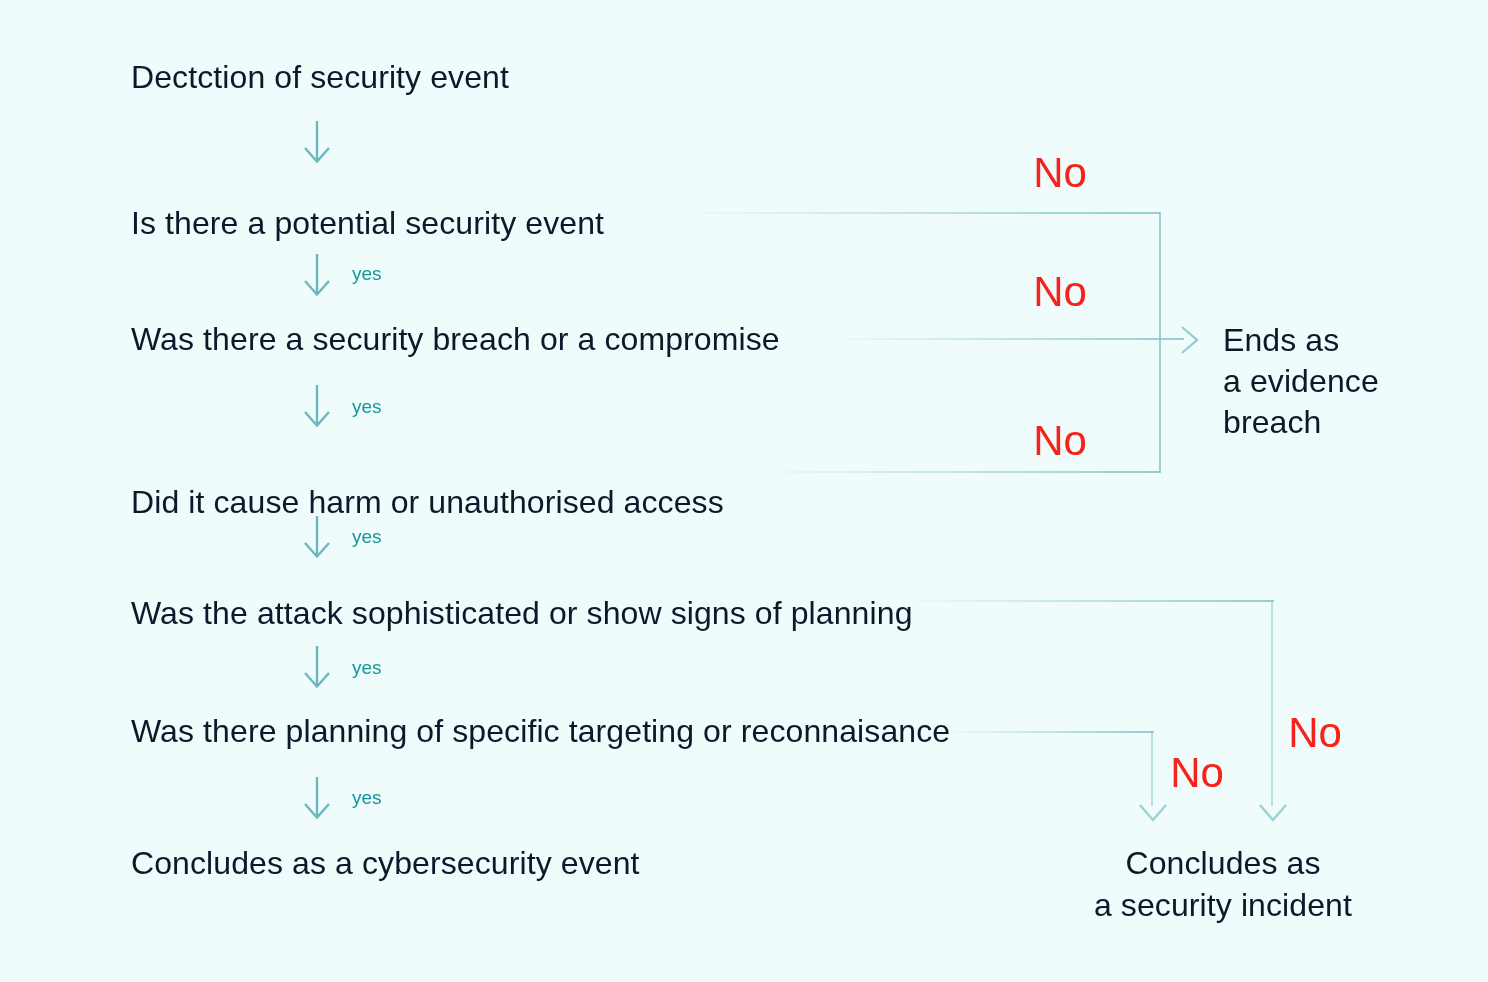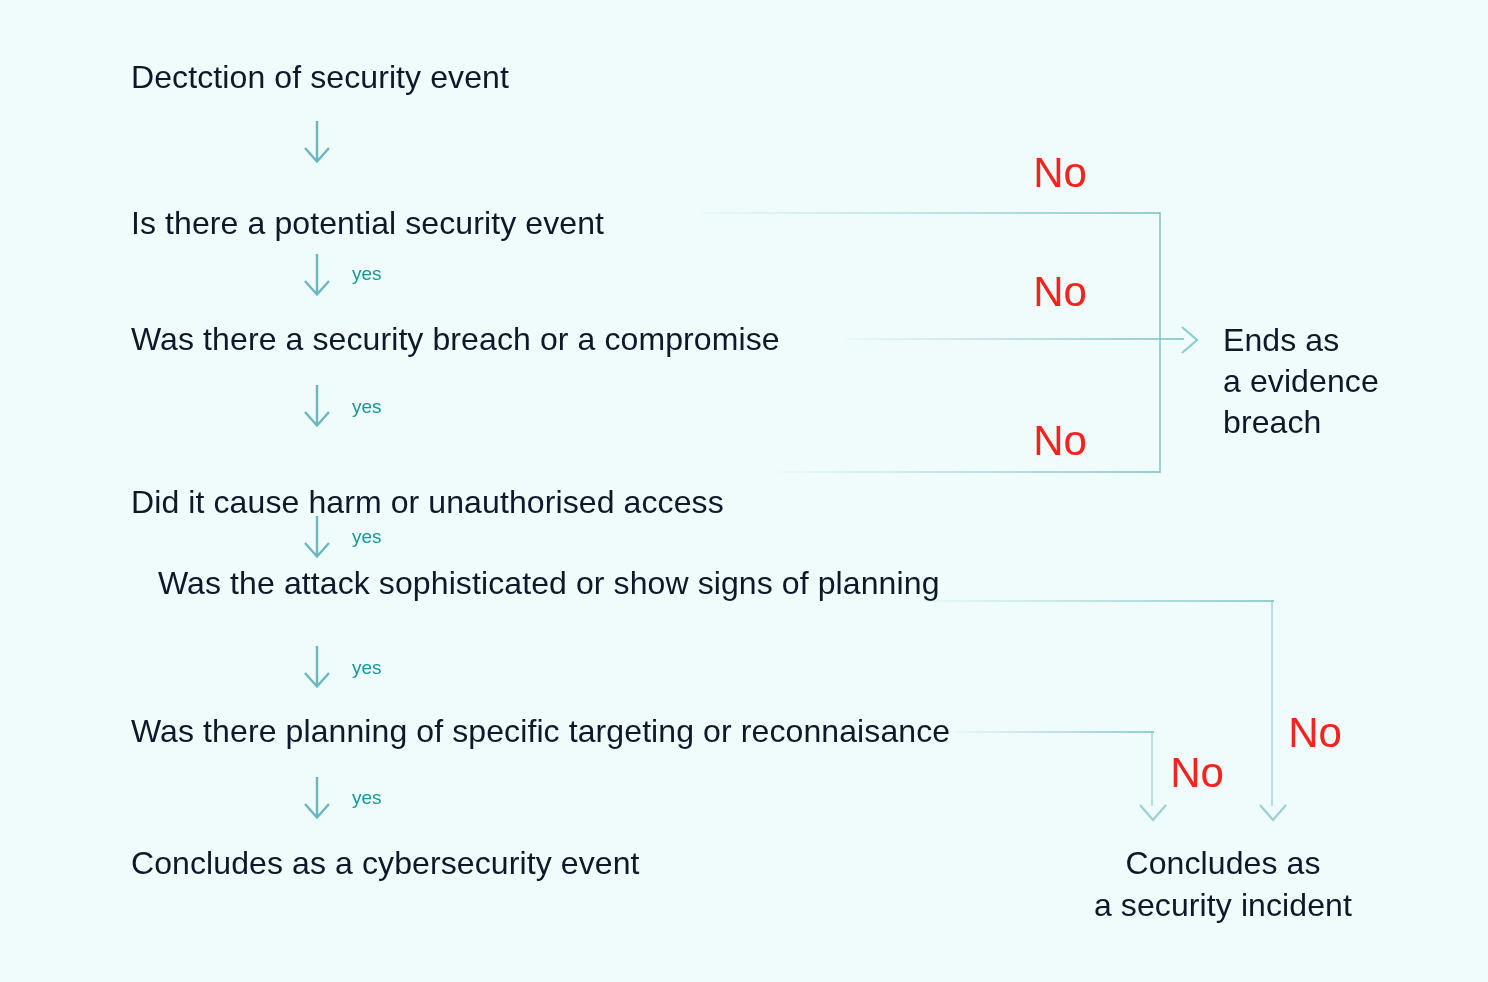--- a/index.html
+++ b/index.html
@@ -57,21 +57,21 @@
 </style>
 </head>
 <body>
 
 <div class="canvas">
 
   <div class="node" style="left:131px; top:59px;">Dectction of security event</div>
   <div class="node" style="left:131px; top:205px;">Is there a potential security event</div>
   <div class="node" style="left:131px; top:321px;">Was there a security breach or a compromise</div>
   <div class="node" style="left:131px; top:452px;margin-top:32px;">Did it cause harm or unauthorised access</div>
-  <div class="node" style="left:131px; top:565px;margin-left:27px;">Was the attack sophisticated or show signs of planning</div>
+  <div class="node" style="left:131px; top:595px;">Was the attack sophisticated or show signs of planning</div>
   <div class="node" style="left:131px; top:713px;">Was there planning of specific targeting or reconnaisance</div>
   <div class="node" style="left:131px; top:845px;">Concludes as a cybersecurity event</div>
 
   <div class="node end-multiline" style="left:1223px; top:320px;">
     <div>Ends as</div>
     <div>a evidence</div>
     <div>breach</div>
   </div>
 
   <div class="node end-centered" style="left:1223px; top:842px;">

